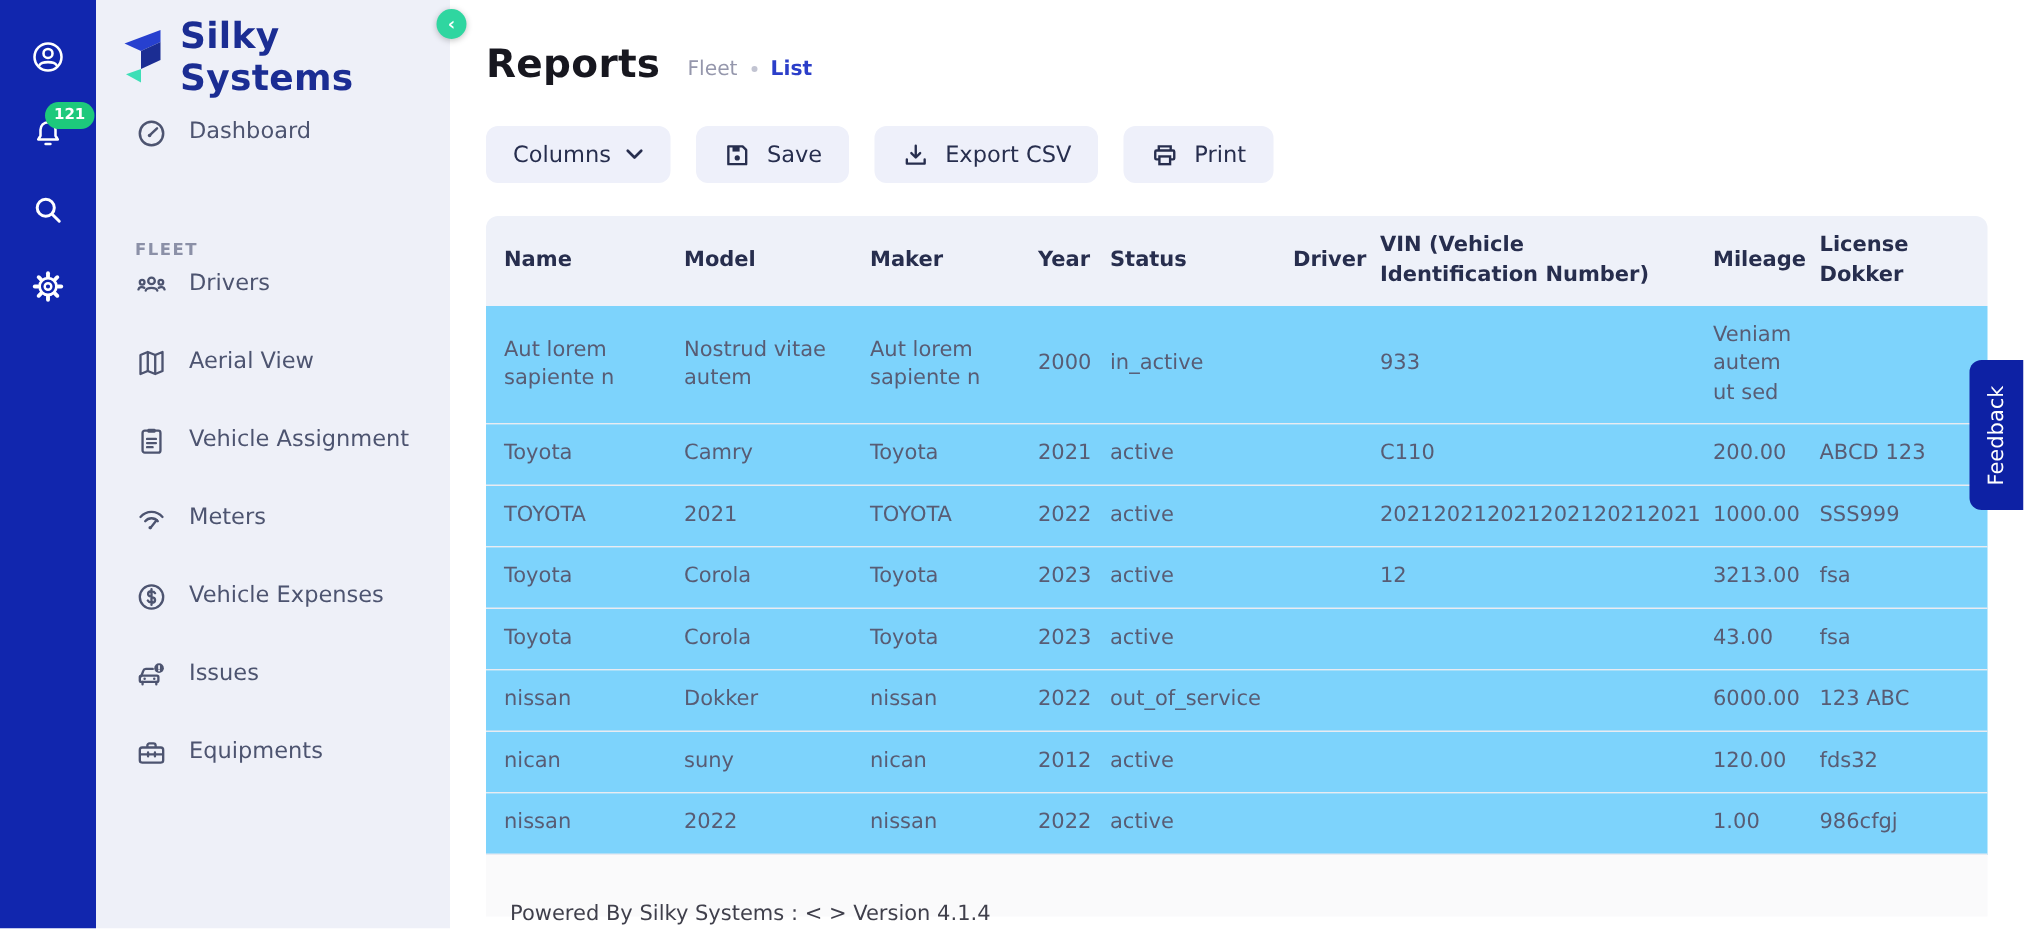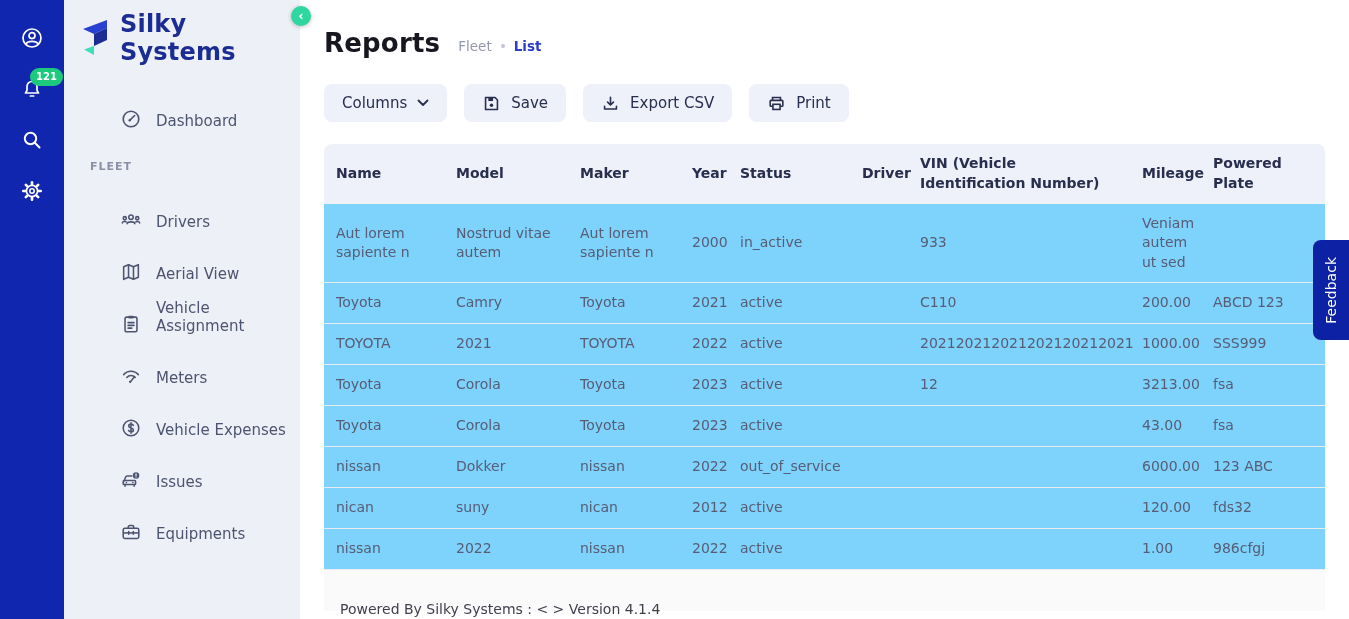--- a/index.html
+++ b/index.html
@@ -23,22 +23,22 @@
   
   .sidebar {
     position:absolute; left:64px; top:0; width:236px; height:619px;
     background:#eef0f8; z-index:4;
   }
   .logo-row { display:flex; align-items:center; gap:10px; padding:14px 0 0 16px; height:62px; }
   .logo-mark svg { width:30px; height:38px; display:block; }
   .brand-name { font-size:24px; font-weight:700; color:#1b2d93; letter-spacing:.2px; }
   .nav { padding-top:16px; }
   .nav-item {
-    display:flex; align-items:flex-end; gap:14px; height:52px; padding-left:26px;
-    color:#4d5470; font-size:15px; cursor:pointer;margin-left:30px;
+    display:flex; align-items:flex-start; gap:14px; height:52px; padding-left:26px;
+    color:#4d5470; font-size:15px; cursor:pointer;
   }
   .nav-item svg { width:22px; height:22px; flex:0 0 22px; }
   .section-label {
     padding-left:26px; margin:30px 0 6px; font-size:11px; font-weight:700;
     letter-spacing:1px; color:#8b90a7;
   }
   .collapse-btn {
     position:absolute; left:291px; top:6px; width:20px; height:20px; border-radius:50%;
     background:#2fd6a0; color:#fff; display:flex; align-items:center; justify-content:center;
     font-size:12px; font-weight:700; z-index:10; cursor:pointer;
@@ -281,21 +281,21 @@
   <div class="table-card">
     <div class="tr thead">
       <div class="th">Name</div>
       <div class="th">Model</div>
       <div class="th">Maker</div>
       <div class="th">Year</div>
       <div class="th">Status</div>
       <div class="th">Driver</div>
       <div class="th">VIN (Vehicle Identification Number)</div>
       <div class="th">Mileage</div>
-      <div class="th">Powered Plate</div>
+      <div class="th">License Dokker</div>
     </div>
     <div class="tbody">
   <div class="tr">
     <div class="td wrap">Aut lorem sapiente n</div>
     <div class="td wrap">Nostrud vitae autem</div>
     <div class="td wrap">Aut lorem sapiente n</div>
     <div class="td">2000</div>
     <div class="td">in_active</div>
     <div class="td"></div>
     <div class="td">933</div>

